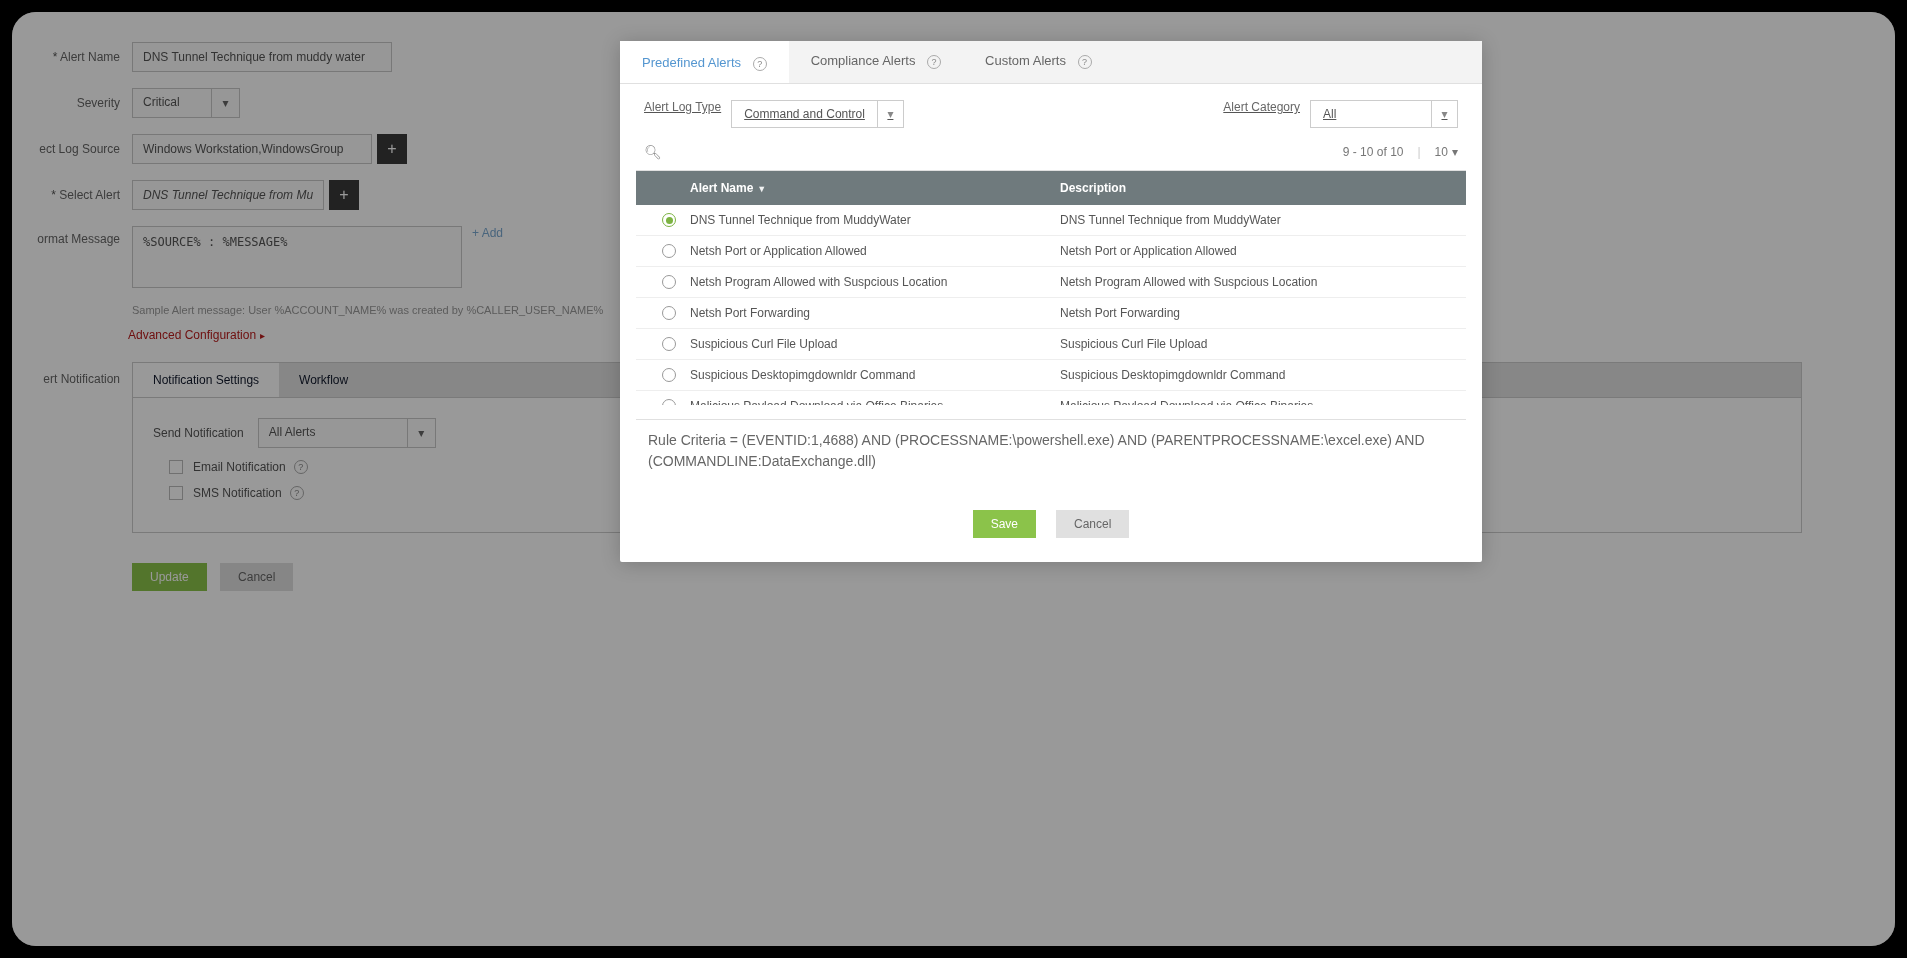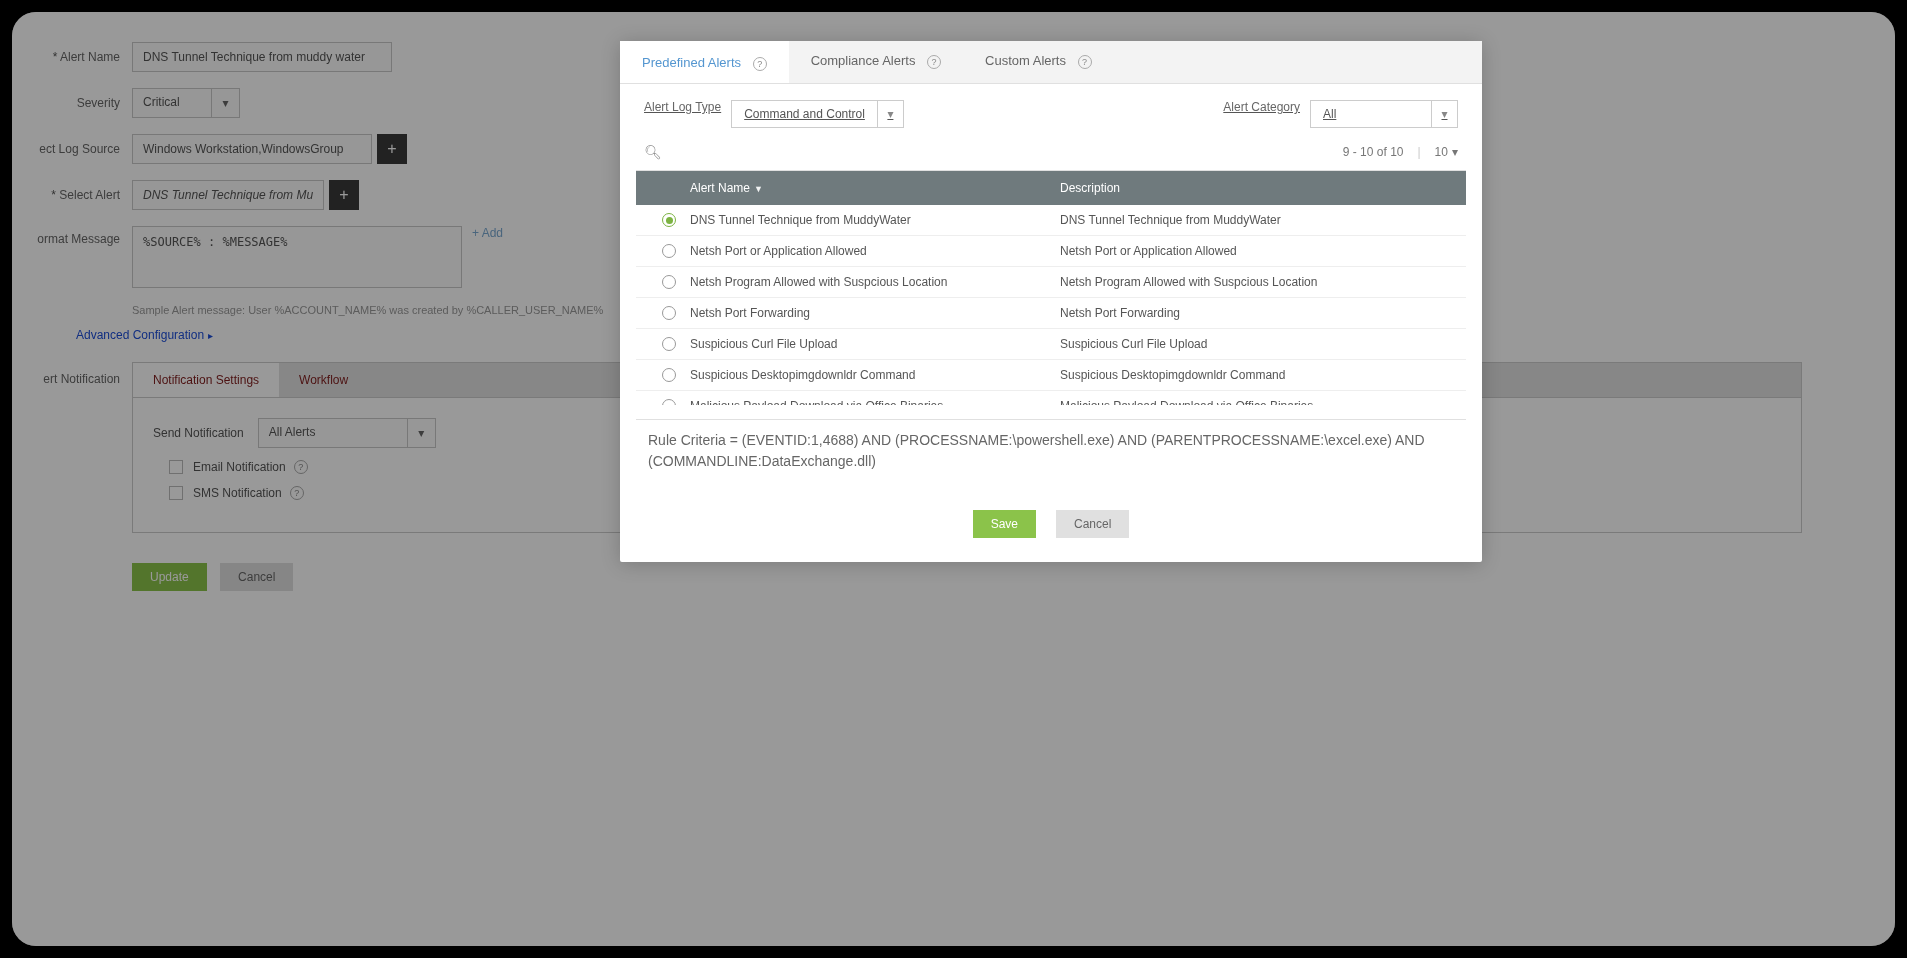--- a/index.html
+++ b/index.html
@@ -92,37 +92,37 @@
   height: 62px;
   padding: 8px 10px;
   font-size: 12px;
   color: #555;
   resize: none;
   background: #fcfcfc;
 }
 .add-link { color:#7aa8d0; font-size:12px; margin-left:10px; }
 .add-link::before { content:"+ "; }
 .hint { font-size:11px; color:#999; margin-left:120px; margin-top:4px; margin-bottom:12px; }
-.adv-conf { color:#1d4ed8; font-size:12px; margin-left:64px; margin-bottom:20px; }
+.adv-conf { color:#b91c1c; font-size:12px; margin-left:116px; margin-bottom:20px; }
 .adv-conf span.caret { font-size:10px; margin-left:4px; }
 
 .notif-box {
   margin-left: 120px;
   width: 1670px;
   border: 1px solid #ccc;
 }
 .notif-tabs {
   display: flex;
   background: #e2e2e2;
   border-bottom: 1px solid #ccc;
 }
 .notif-tab {
   padding: 10px 20px;
   font-size: 12px;
-  color: #7f1d1d;
+  color: #0f172a;
 }
 .notif-tab.active { background: #fff; }
 .notif-body { padding: 20px; }
 .checkbox-row {
   display: flex;
   align-items: center;
   margin: 12px 0;
   padding-left: 16px;
 }
 .custom-checkbox {
@@ -210,20 +210,21 @@
 .table {
   margin: 0 16px;
   border-top: 1px solid #e0e0e0;
 }
 .thead {
   background: #6f7a7d;
   color: #fff;
   display: flex;
   padding: 10px 12px;
   font-size: 12px;
+  font-weight: bold;
 }
 .th-radio { width: 42px; }
 .th-name { width: 370px; }
 .th-desc { flex:1; }
 .sort-caret { font-size:9px; margin-left:4px; opacity:0.9; }
 .tbody { max-height: 200px; overflow: hidden; }
 .trow {
   display: flex;
   padding: 8px 12px;
   border-bottom: 1px solid #eee;

